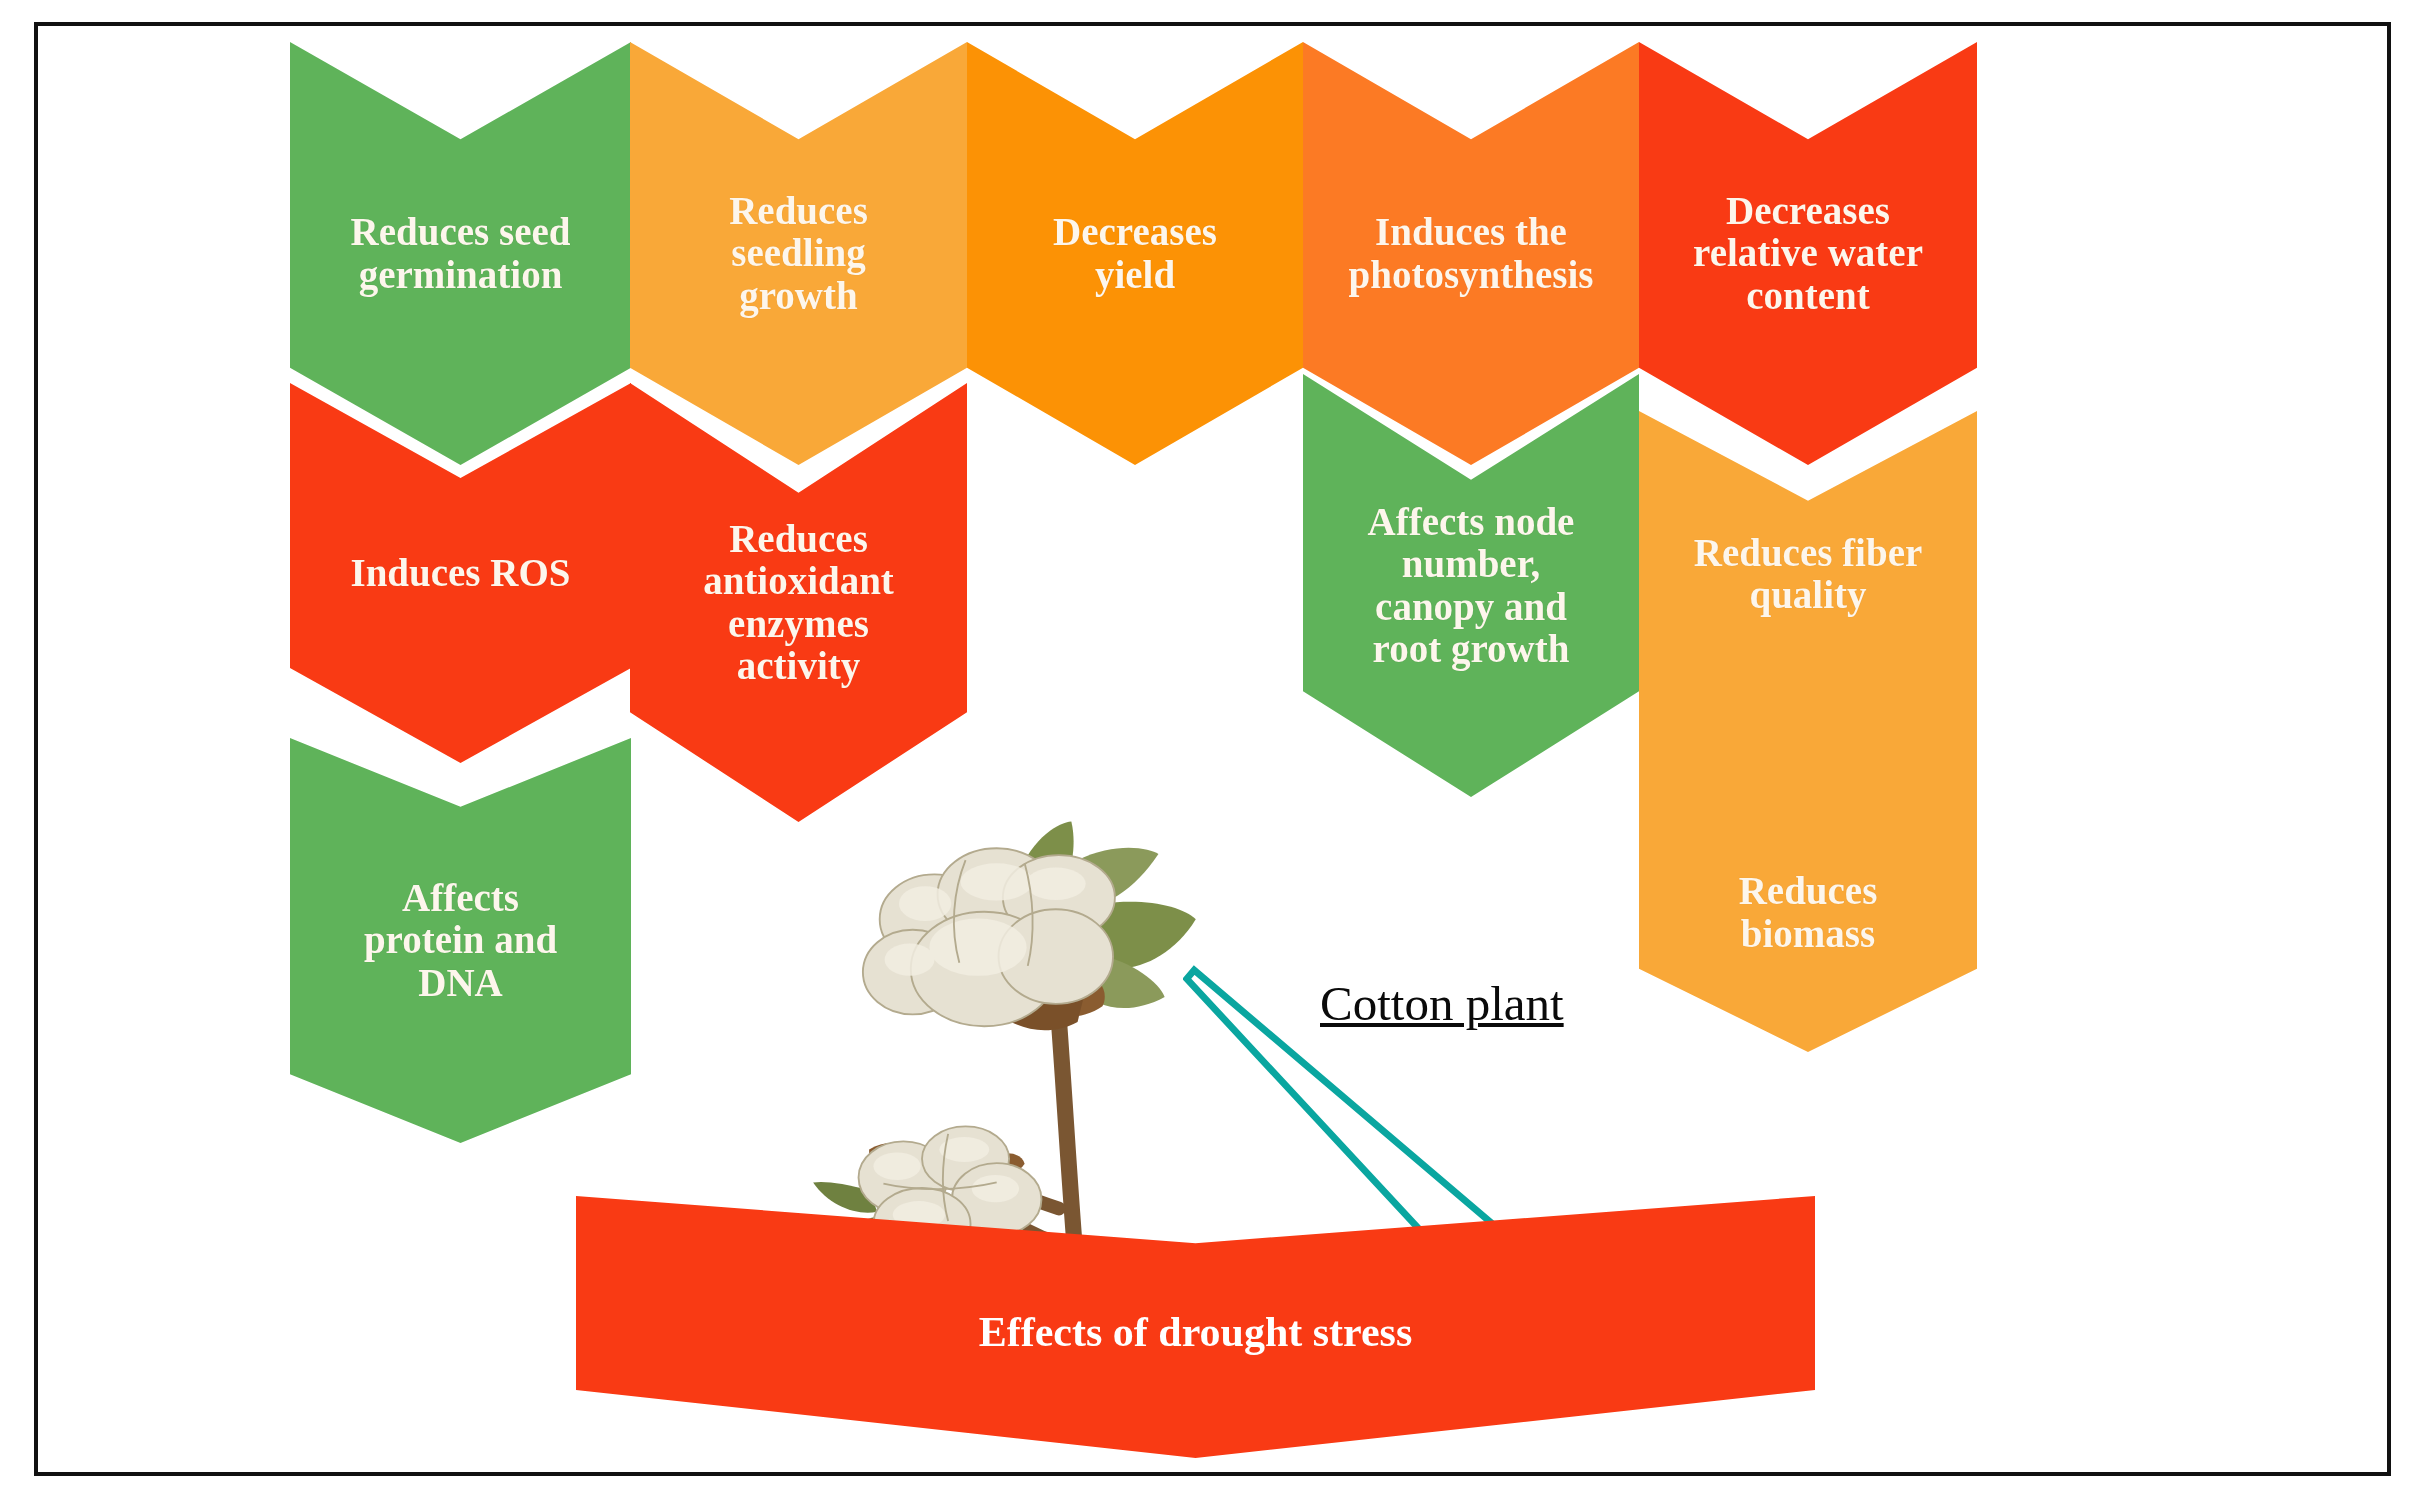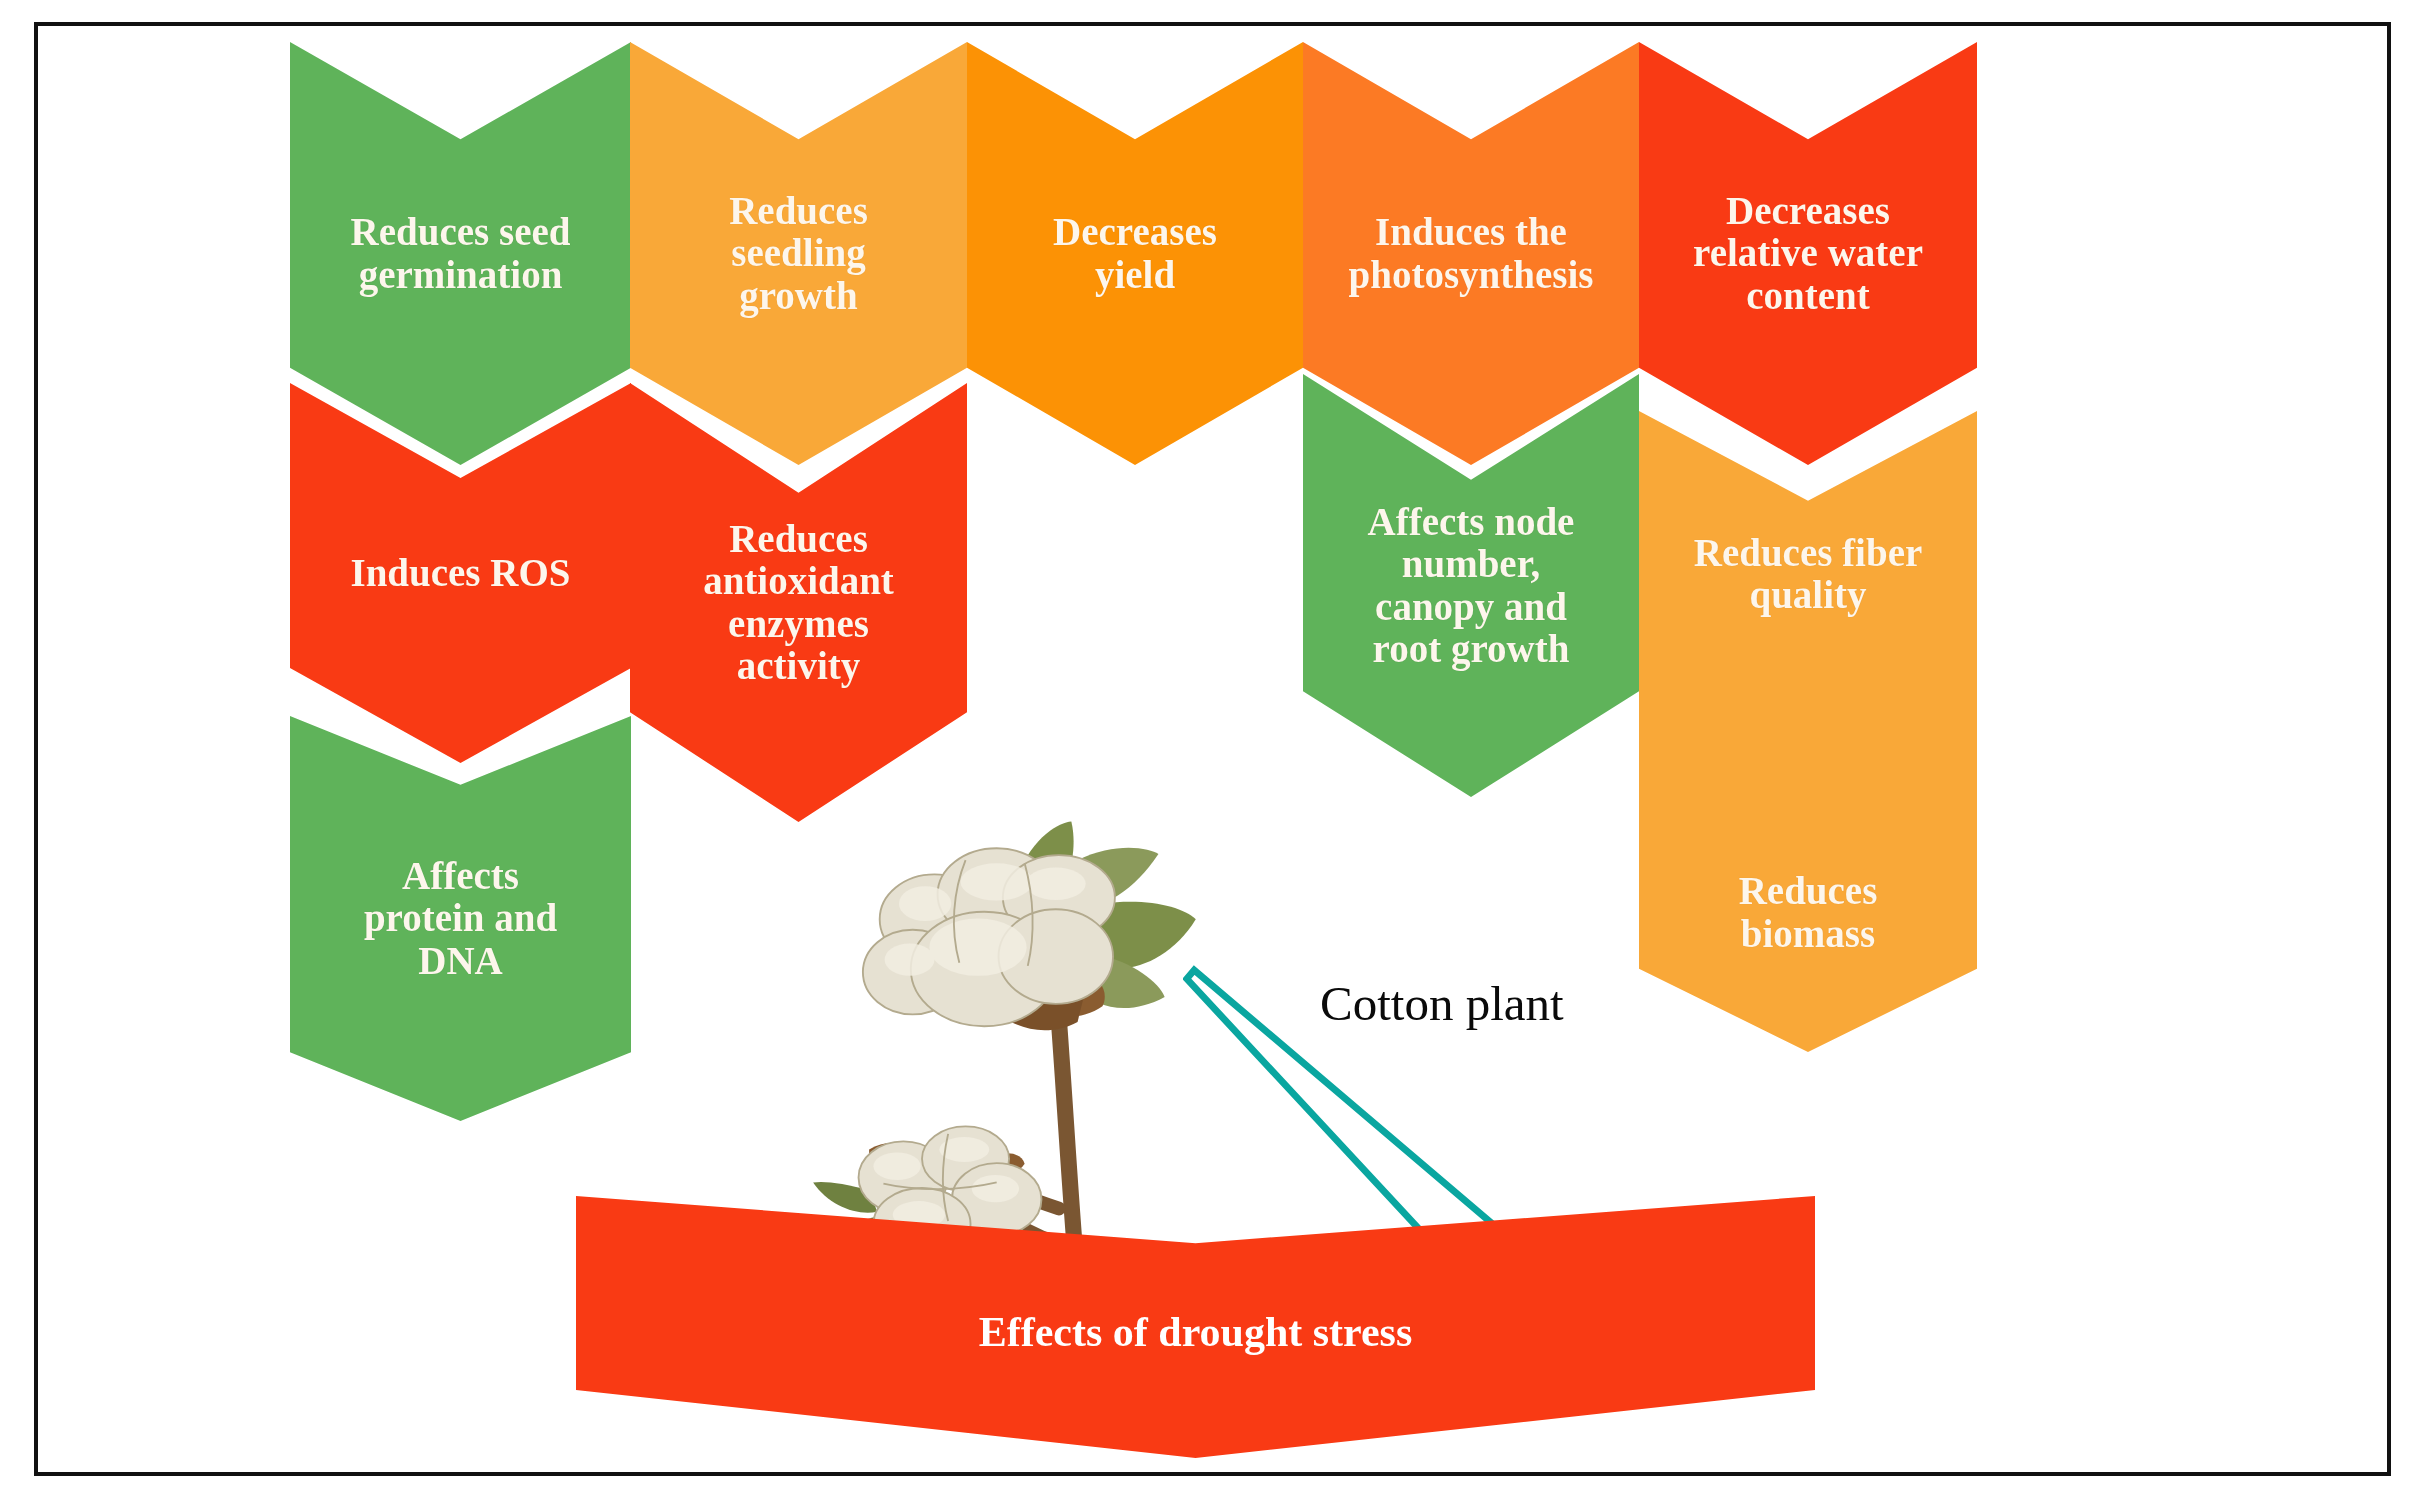--- a/index.html
+++ b/index.html
@@ -56,20 +56,21 @@
     font-family:"Liberation Serif", serif;
     font-weight:700;
   }
 
   #cotton-label{
     position:absolute;
     color:#0a0a0a;
     font-family:"Liberation Serif", serif;
     font-weight:400;
     white-space:nowrap;
+    text-decoration:underline;
   }
   svg{display:block;}
 </style>
 </head>
 <body>
 
 <div id="canvas">
 
   <div id="frame"></div>
 
@@ -121,21 +122,21 @@
 
   <div class="chev cv" style="--nd:14%; --pd:13%; left:1639px; top:411px; width:338px; height:641px; background:#f9a838; font-size:39px; align-items:flex-start; padding-top:121px;">
     <span class="lbl">Reduces fiber
 quality</span>
   </div>
   <div class="chev" style="left:1639px; top:844px; width:338px; height:137px; font-size:39px; color:#fdf6ec;">
     <span class="lbl">Reduces
 biomass</span>
   </div>
 
-  <div class="chev cv" style="--nd:17%; --pd:17%; left:290px; top:716px; width:341px; height:405px; background:#5fb35a; font-size:39px;">
+  <div class="chev cv" style="--nd:17%; --pd:17%; left:290px; top:738px; width:341px; height:405px; background:#5fb35a; font-size:39px;">
     <span class="lbl">Affects
 protein and
 DNA</span>
   </div>
 
   <div style="position:absolute; left:810px; top:810px; width:560px; height:486px;">
     <svg width="560" height="486" viewBox="0 0 900 780" xmlns="http://www.w3.org/2000/svg">
 
       <path d="M430 760 C 418 620 410 470 398 310" stroke="#7a5632" stroke-width="26" fill="none" stroke-linecap="round"></path>
 

